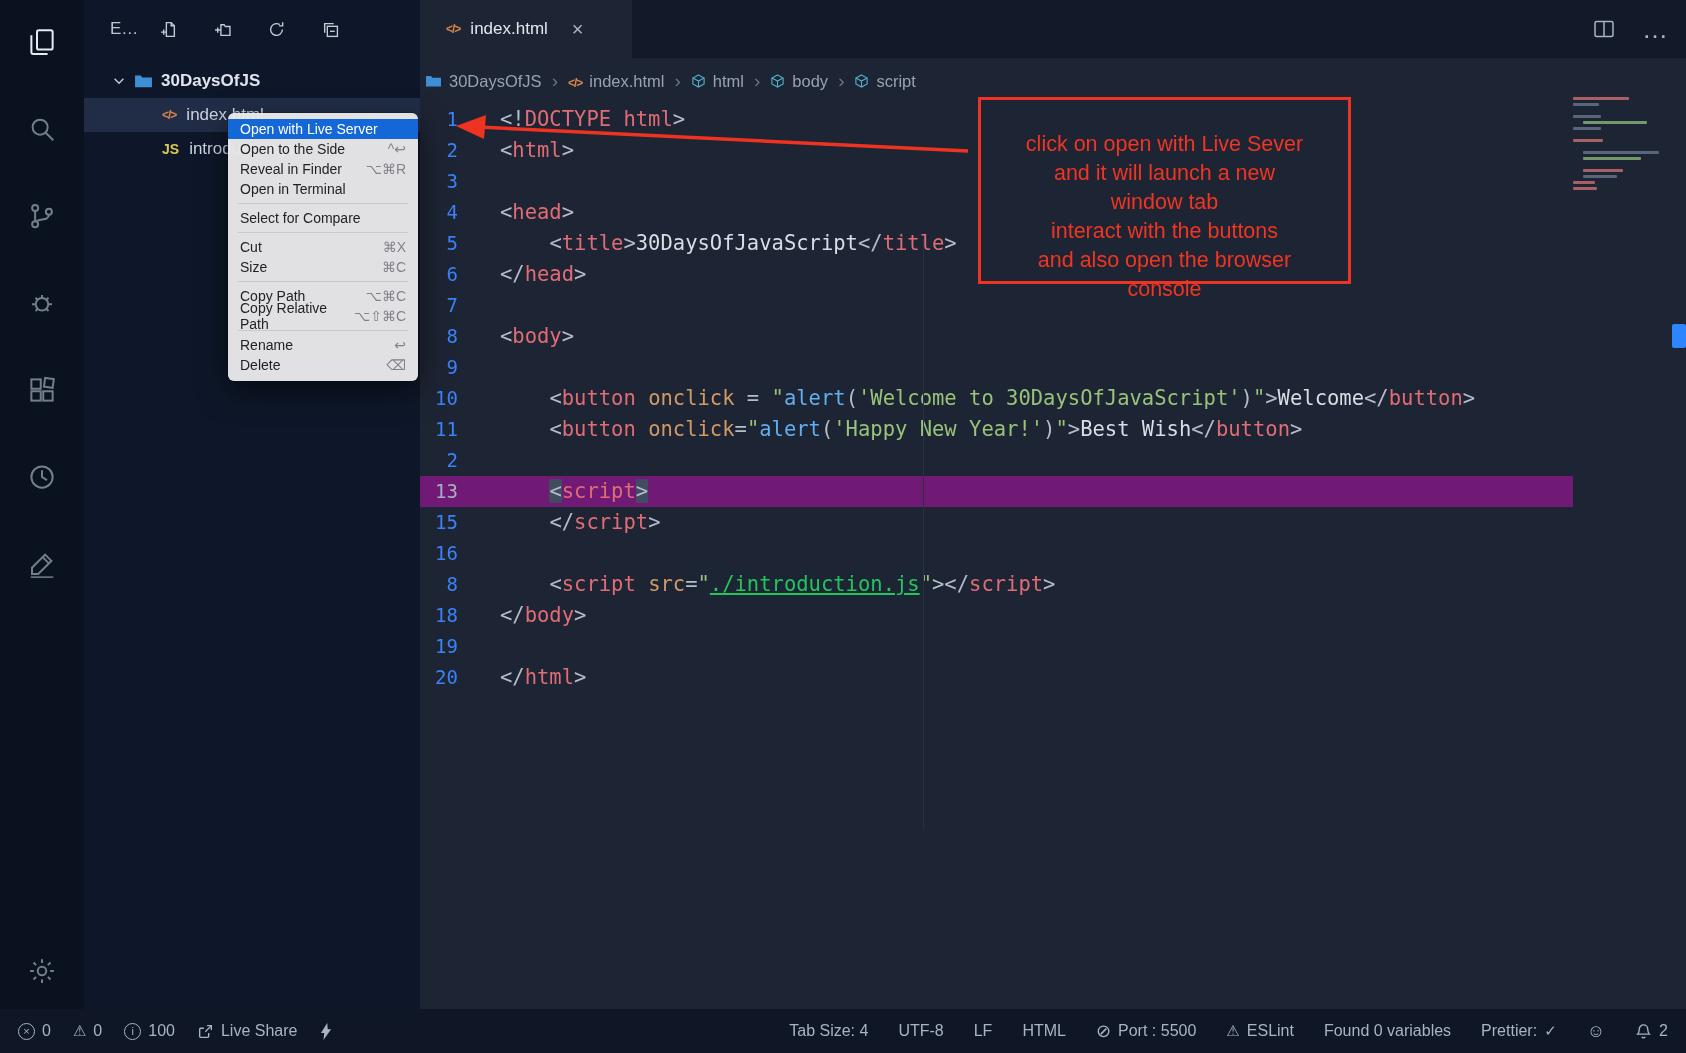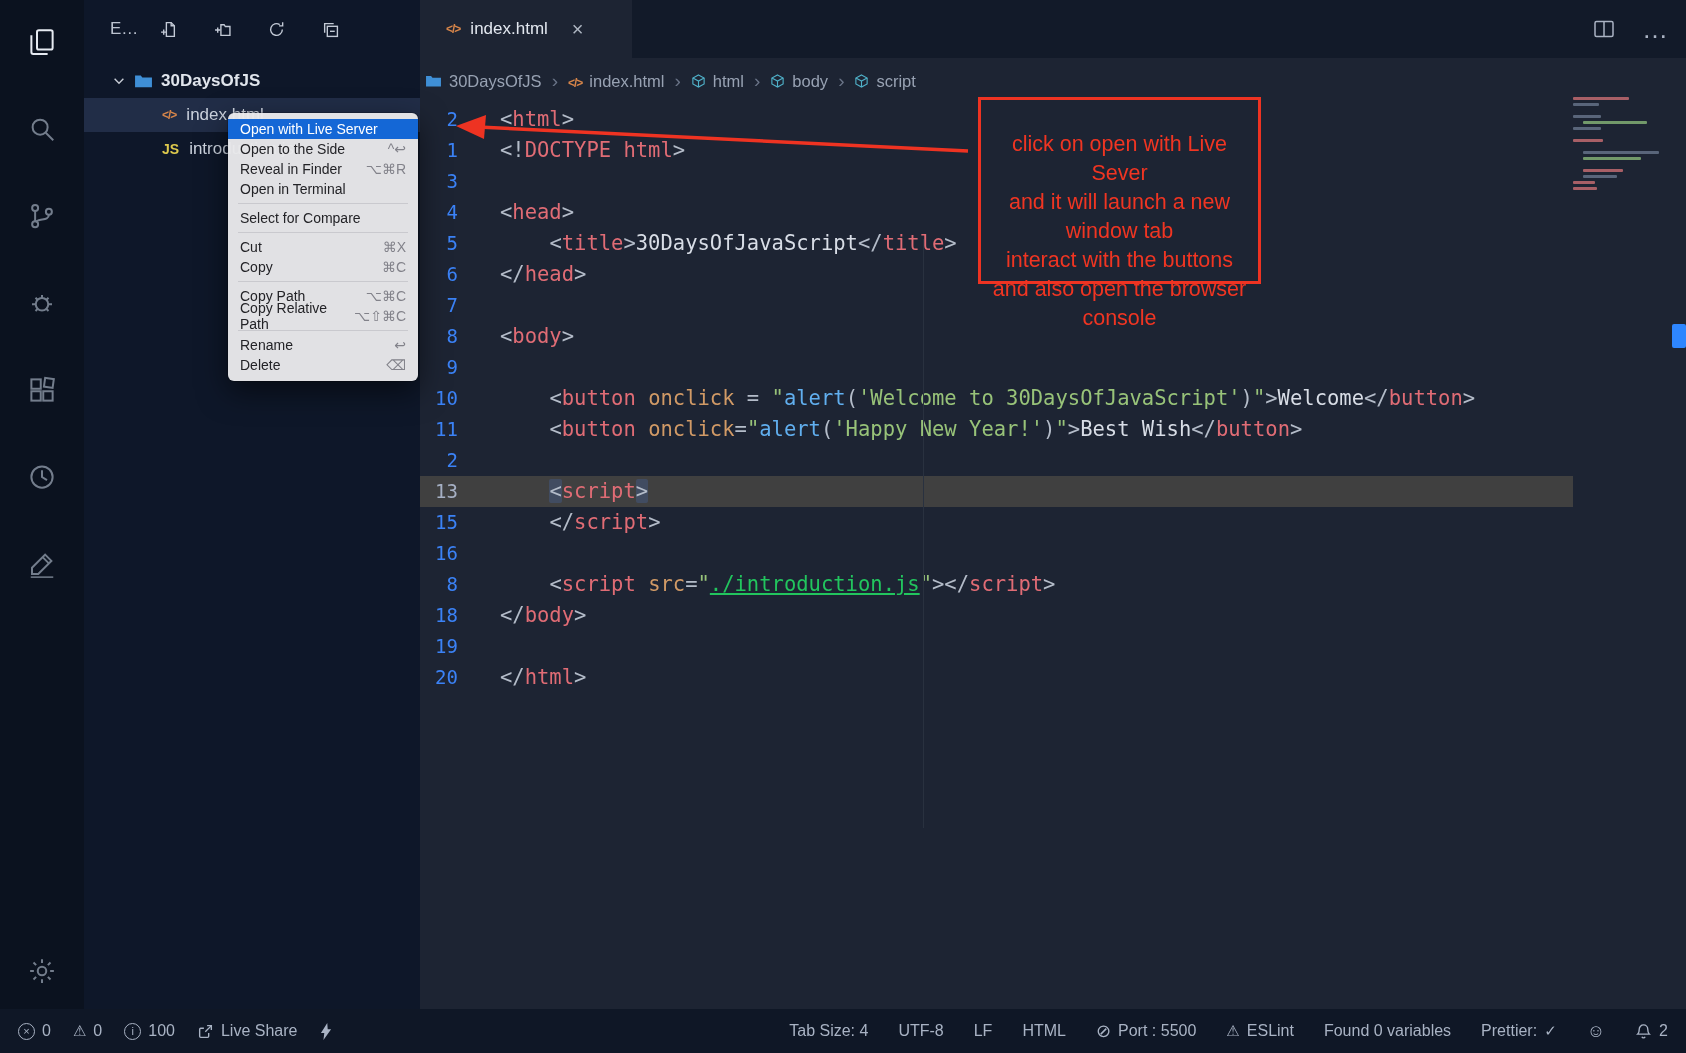--- a/index.html
+++ b/index.html
@@ -37,21 +37,21 @@
   #strip-actions { position:absolute; right:16px; top:0; height:58px; display:flex; align-items:center; gap:26px; color:#aab3c3; }
   #strip-actions .sa { cursor:pointer; display:flex; align-items:center; }
   .more-dots { font-size:26px; line-height:10px; letter-spacing:2px; }
 
   #breadcrumb { height:46px; display:flex; align-items:center; padding-left:5px; gap:9px; font-size:16.5px; color:#98a2b3; }
   .bc-item { display:flex; align-items:center; gap:7px; cursor:pointer; }
   .bc-sep { color:#6a7488; font-size:19px; padding:0 1px; }
 
   #code { position:relative; margin-right:113px; }
   .code-line { display:flex; height:31px; line-height:31px; font-family:"DejaVu Sans Mono",monospace; font-size:20.5px; cursor:text; }
-  .code-line.active { background:#404040; }
+  .code-line.active { background:#701a75; }
   .ln { flex:0 0 38px; text-align:right; color:#3b82f6; font-size:19px; }
   .code-line.active .ln { color:#a6b0c4; }
   .tokens { margin-left:42px; white-space:pre; }
   .tk-plain { color:#d8dde6; } .tk-p { color:#b4bcc9; } .tk-tag { color:#e06c75; }
   .tk-attr { color:#d19a66; } .tk-str { color:#98c379; } .tk-fn { color:#61afef; }
   .tk-txt { color:#d8dde6; } .tk-obj { color:#d8dde6; }
   .tk-link { color:#22c55e; text-decoration:underline;margin-top:28px; }
   .tk-hl { color:#b4bcc9; background:#414c61; border-radius:2px; }
   #indent-guide { position:absolute; left:503px; top:135px; width:1px; height:589px; background:#29313f; }
 
@@ -63,21 +63,21 @@
   
   #context-menu { position:absolute; left:228px; top:113px; width:190px; background:rgba(232,232,234,0.97);
     border-radius:6px; box-shadow:0 10px 30px rgba(0,0,0,.55), 0 0 0 1px rgba(0,0,0,.18);
     padding:6px 0; z-index:40; font-size:14px; color:#232327; }
   .menu-item { height:20px; display:flex; align-items:center; padding:0 12px; cursor:pointer; }
   .menu-item.hl { background:#1467d6; color:#fff; }
   .mi-key { margin-left:auto; color:#82828a; }
   .menu-sep { height:1px; background:#c9c9ce; margin:4px 10px; }
 
   
-  #annotation-box { position:absolute; left:978px; top:97px; width:283px; height:187px;
+  #annotation-box { position:absolute; left:978px; top:97px; width:373px; height:187px;
     border:3px solid #ee3322; color:#f03522; font-size:21.5px; line-height:29px;
     text-align:center; white-space:pre-line; z-index:30; padding-top:1px; }
   #arrow-overlay { position:absolute; left:0; top:0; width:1686px; height:1053px; pointer-events:none; z-index:60; }
 
   
   #status-bar { position:absolute; left:0; right:0; bottom:0; height:44px; background:#0f1726;
     display:flex; align-items:center; padding:0 18px; color:#a9b3c4; font-size:16px; }
   #sb-left { display:flex; align-items:center; gap:22px; }
   #sb-right { margin-left:auto; display:flex; align-items:center; gap:30px; }
   .sb-item { display:flex; align-items:center; gap:7px; cursor:pointer; white-space:nowrap; }
@@ -270,26 +270,26 @@
           </svg>
         </span>
         <span>script</span>
       </span>
     </div>
 
   <div id="code">
     <div id="indent-guide"></div>
     <div id="code-lines">
         <div class="code-line">
+          <span class="ln">1</span>
+          <span class="tokens"><span class="tk-p">&lt;!</span><span class="tk-tag">DOCTYPE html</span><span class="tk-p">&gt;</span></span>
+        </div>
+        <div class="code-line">
           <span class="ln">2</span>
           <span class="tokens"><span class="tk-p">&lt;</span><span class="tk-tag">html</span><span class="tk-p">&gt;</span></span>
-        </div>
-        <div class="code-line">
-          <span class="ln">1</span>
-          <span class="tokens"><span class="tk-p">&lt;!</span><span class="tk-tag">DOCTYPE html</span><span class="tk-p">&gt;</span></span>
         </div>
         <div class="code-line">
           <span class="ln">3</span>
           <span class="tokens"></span>
         </div>
         <div class="code-line">
           <span class="ln">4</span>
           <span class="tokens"><span class="tk-p">&lt;</span><span class="tk-tag">head</span><span class="tk-p">&gt;</span></span>
         </div>
         <div class="code-line">
@@ -394,21 +394,21 @@
     <div class="menu-sep"></div>
     <div class="menu-item">
       <span class="mi-label">Select for Compare</span>
     </div>
     <div class="menu-sep"></div>
     <div class="menu-item">
       <span class="mi-label">Cut</span>
       <span class="mi-key">⌘X</span>
     </div>
     <div class="menu-item">
-      <span class="mi-label">Copy</span>
+      <span class="mi-label">Size</span>
       <span class="mi-key">⌘C</span>
     </div>
     <div class="menu-sep"></div>
     <div class="menu-item">
       <span class="mi-label">Copy Path</span>
       <span class="mi-key">⌥⌘C</span>
     </div>
     <div class="menu-item">
       <span class="mi-label">Copy Relative Path</span>
       <span class="mi-key">⌥⇧⌘C</span>

